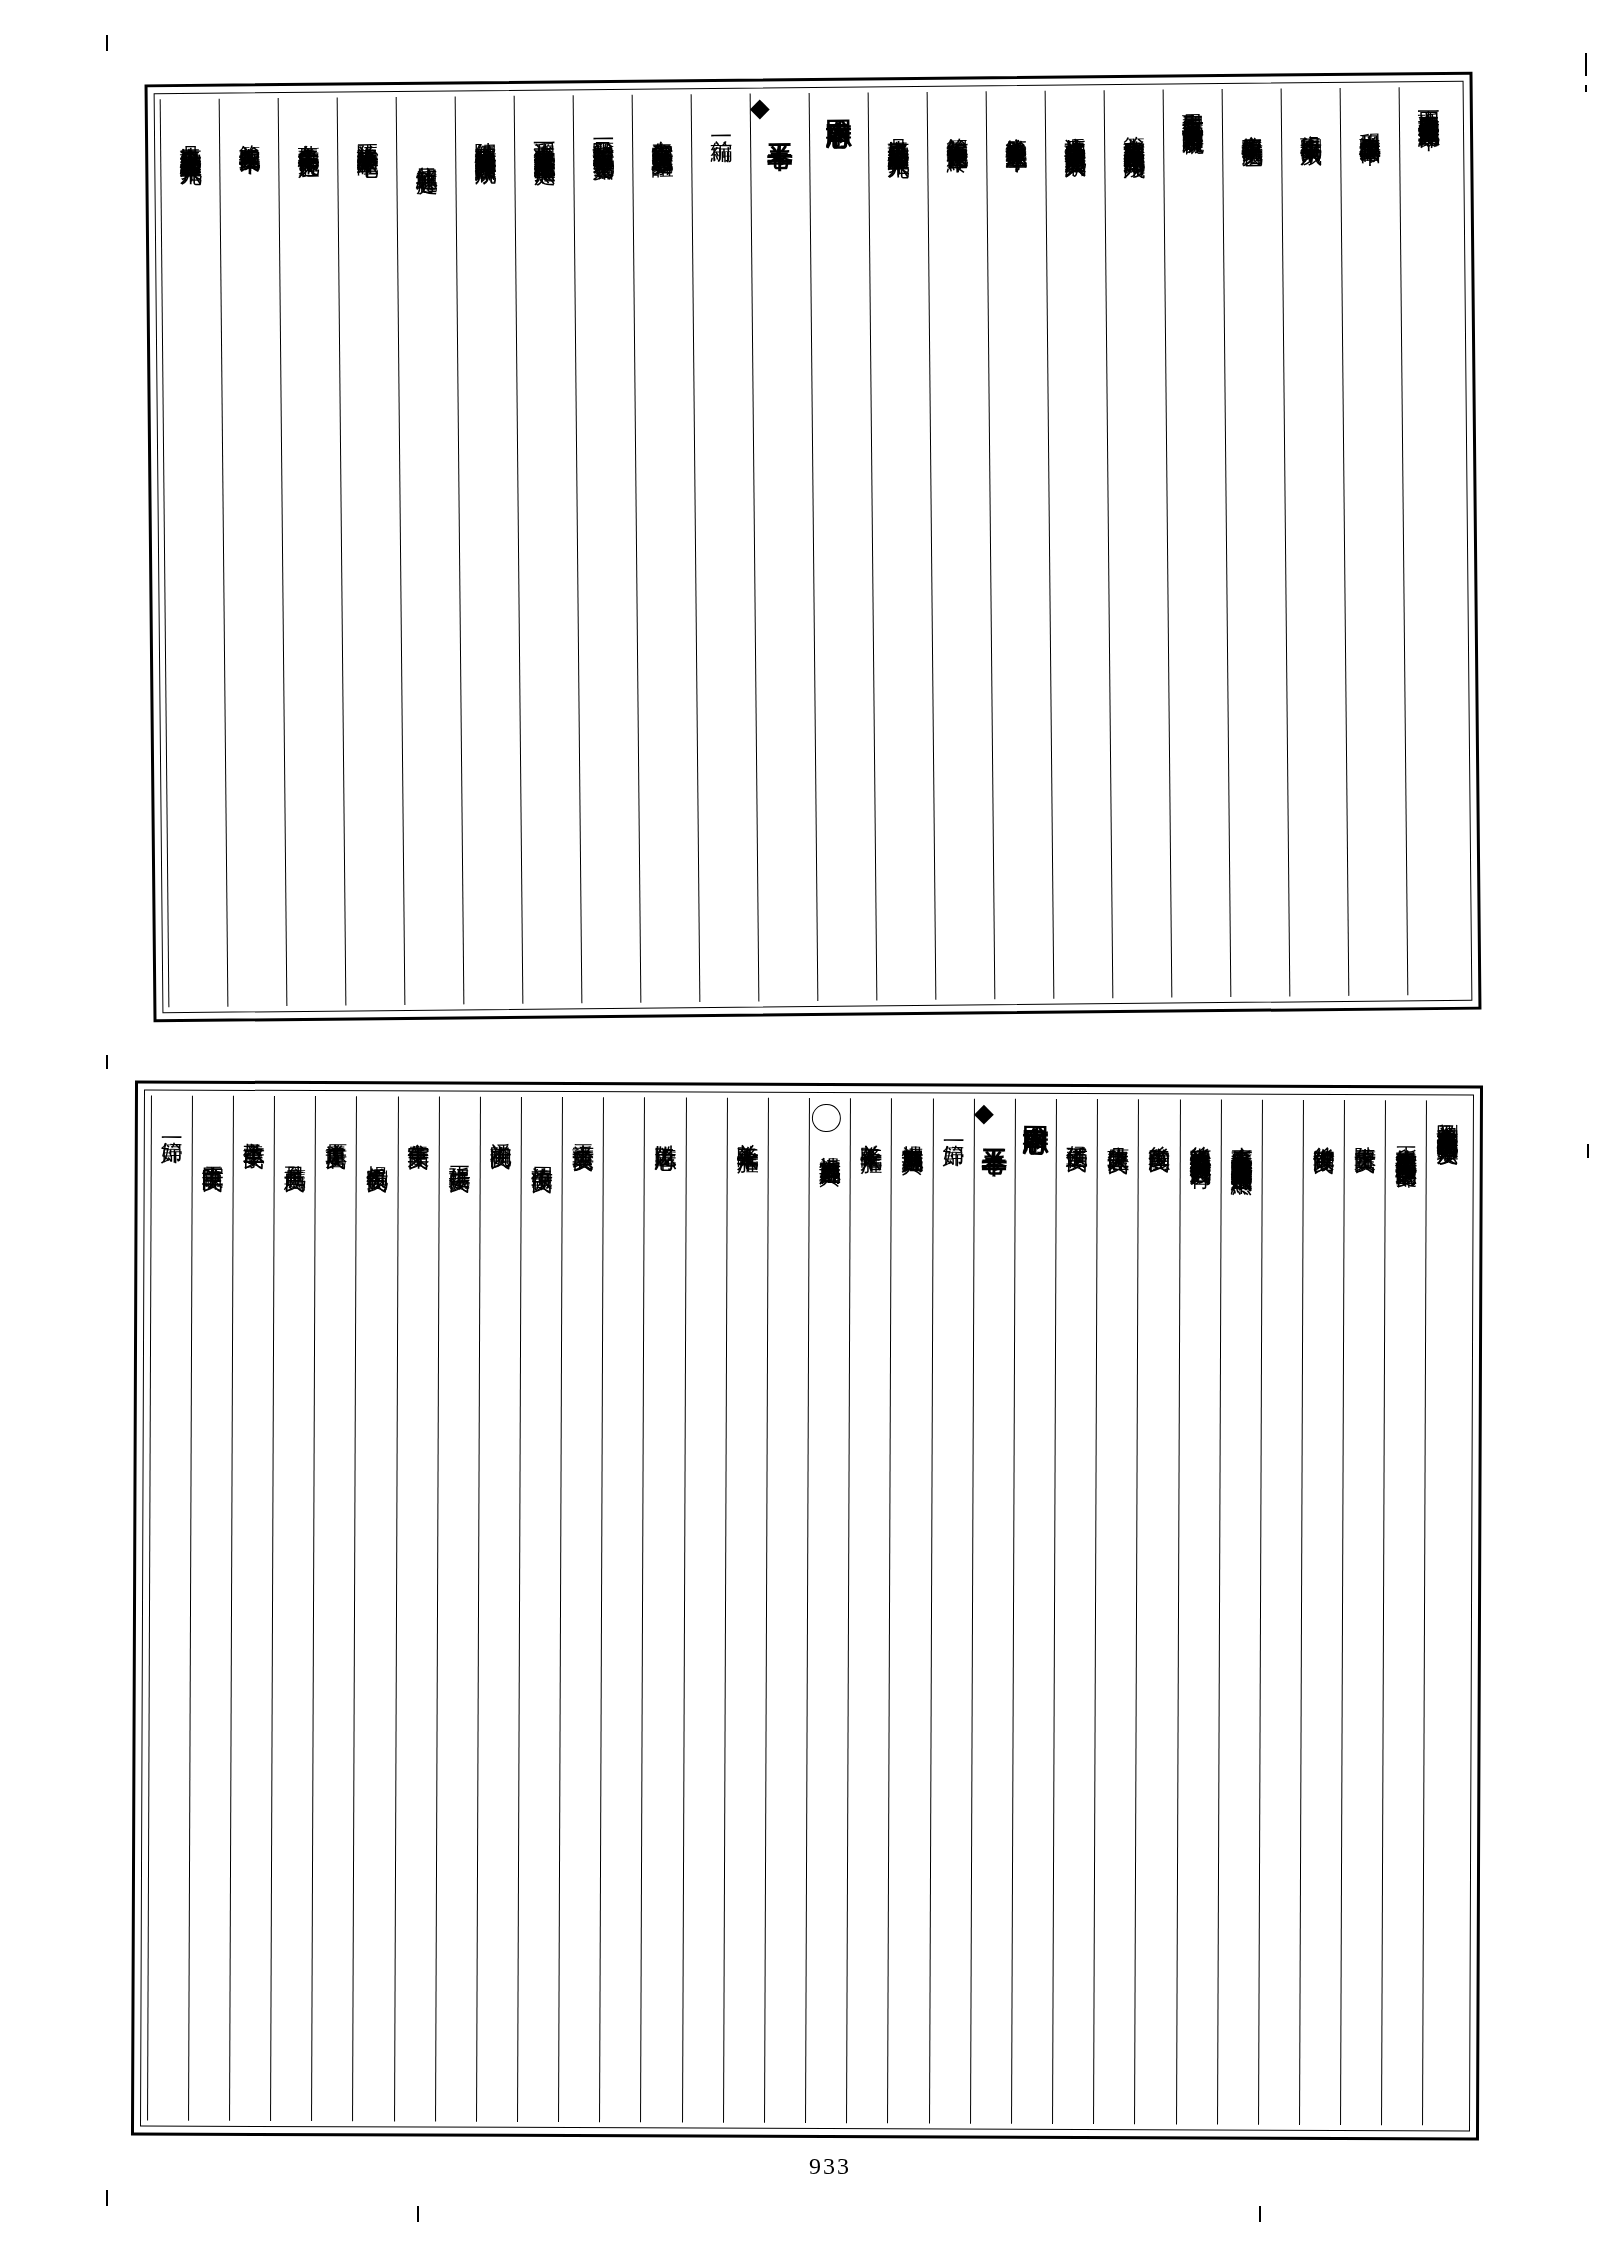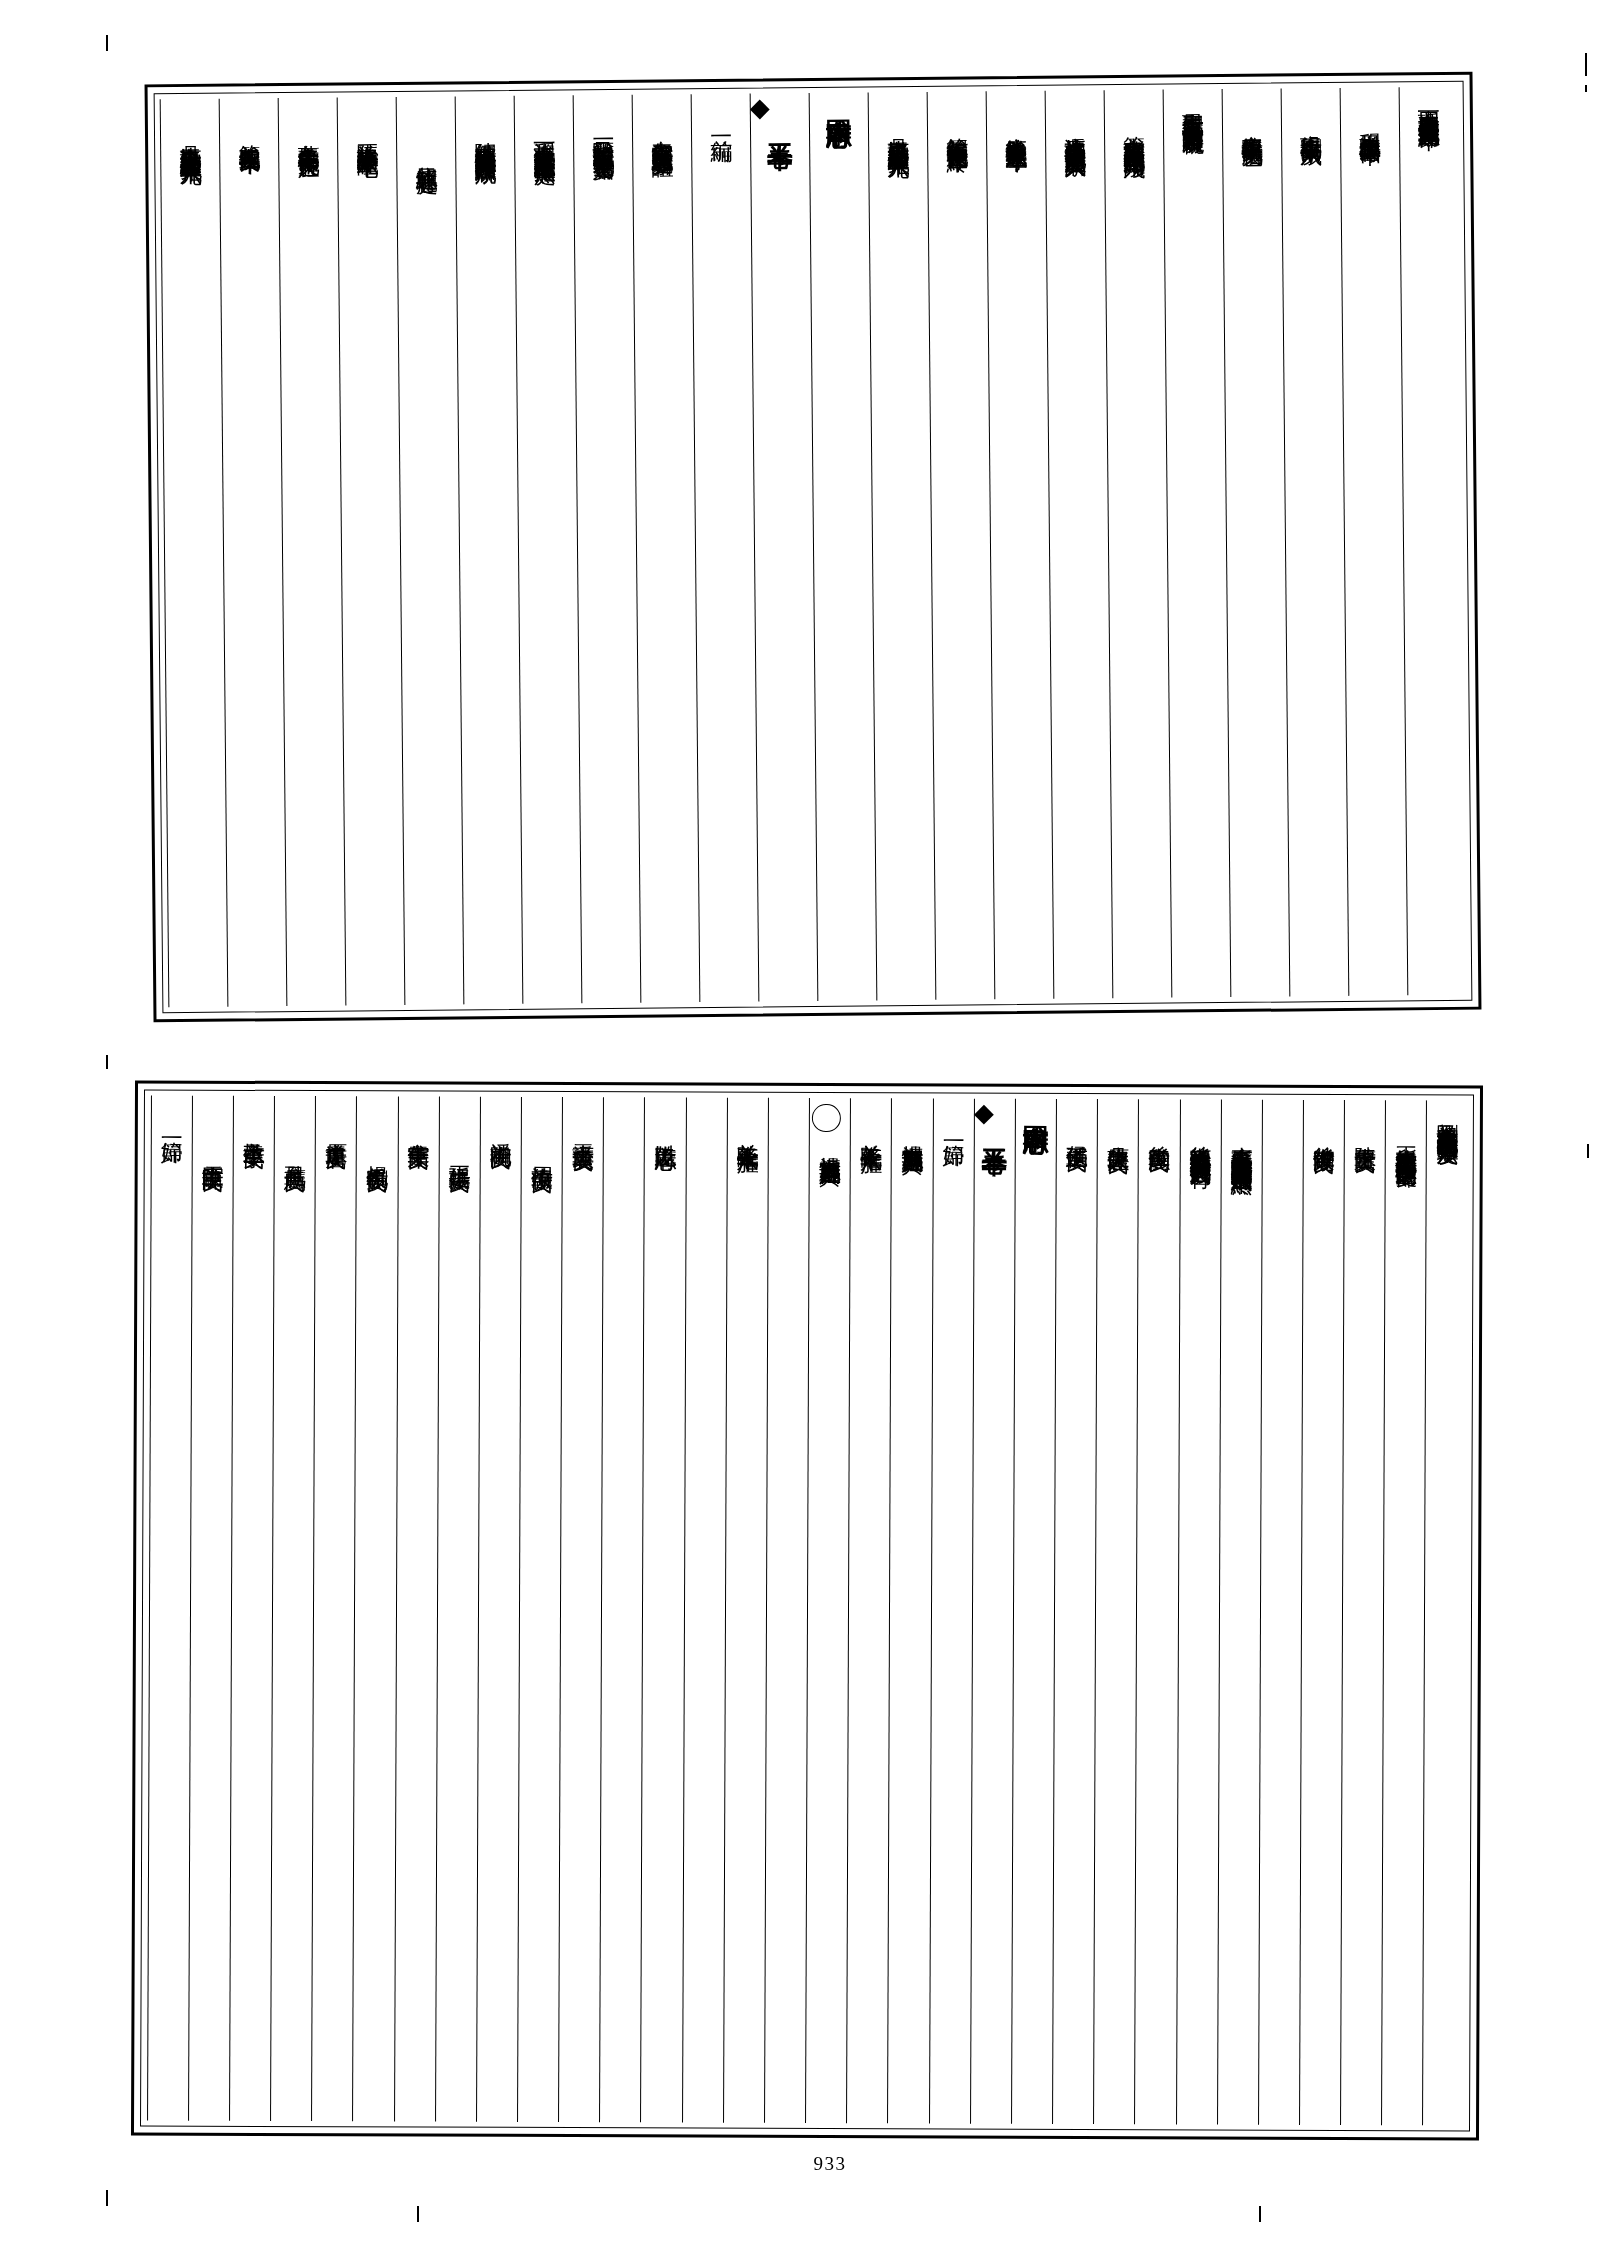--- a/index.html
+++ b/index.html
@@ -133,21 +133,21 @@
   }
 
   
   .page-number {
     position: absolute;
     left: 0;
     right: 0;
     top: 2153px;
     text-align: center;
     font-family: "Liberation Serif", serif;
-    font-size: 19px;
+    font-size: 24px;
     letter-spacing: 0.08em;
     padding-left: 41px;
   }
 </style>
 </head>
 <body>
 
 <div class="page-wrap">
 
   <div class="tick" style="left:1585px;top:53px;width:1.8px;height:23px;"></div>

